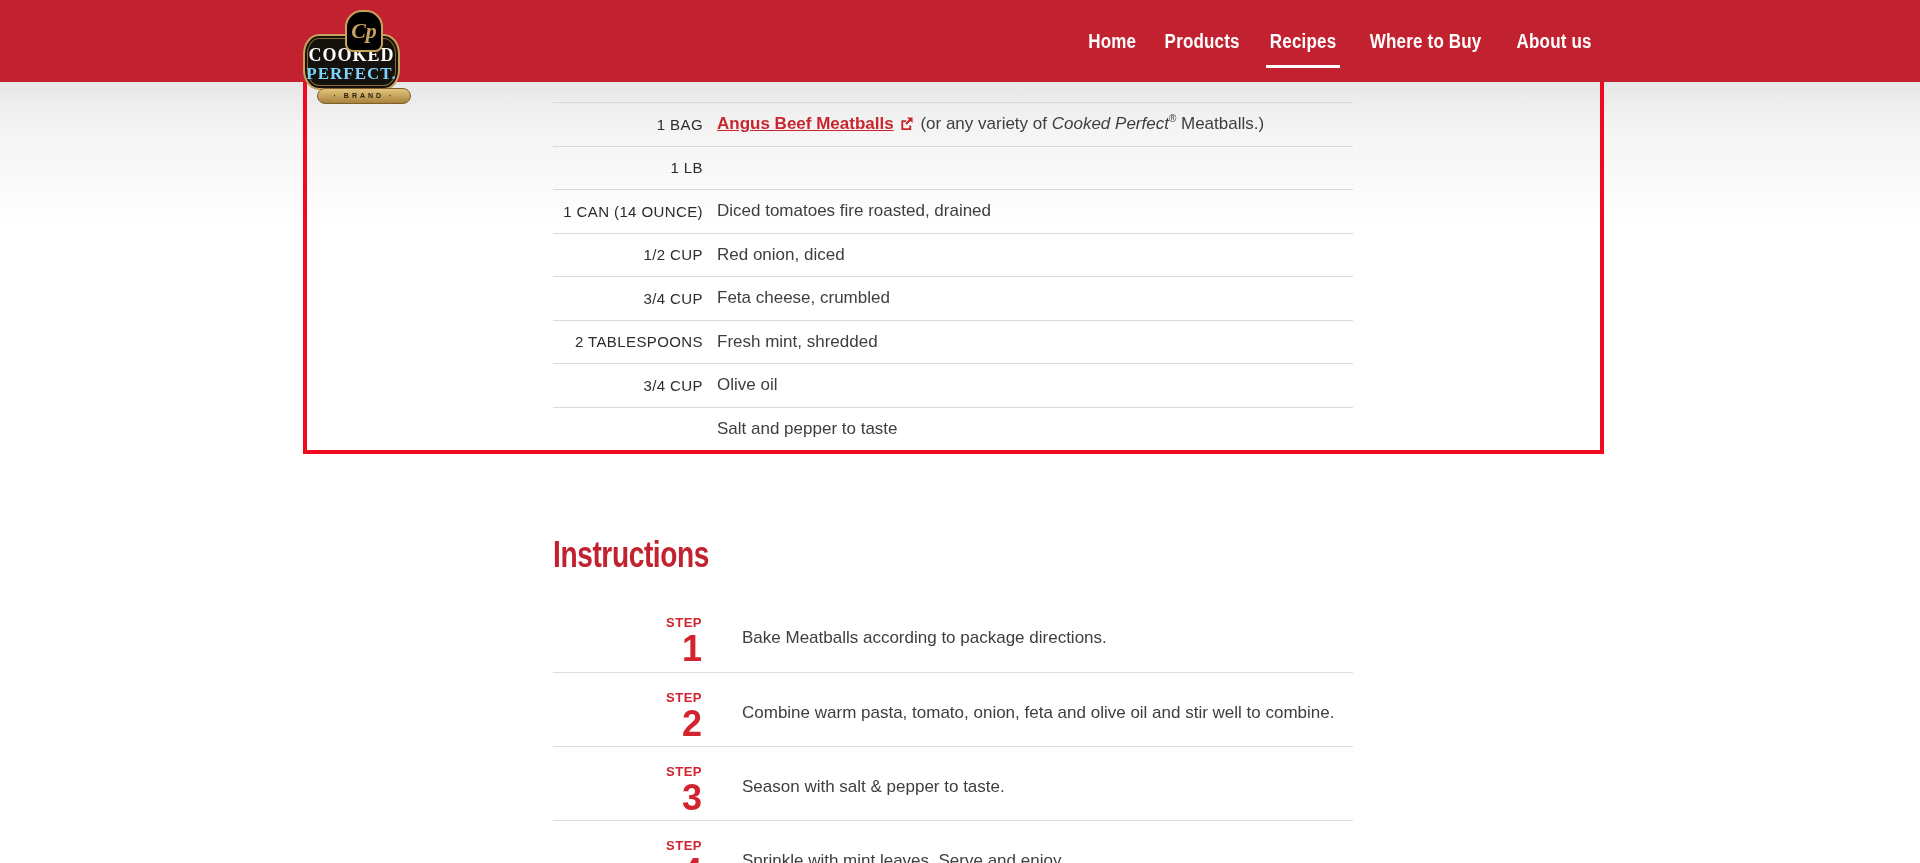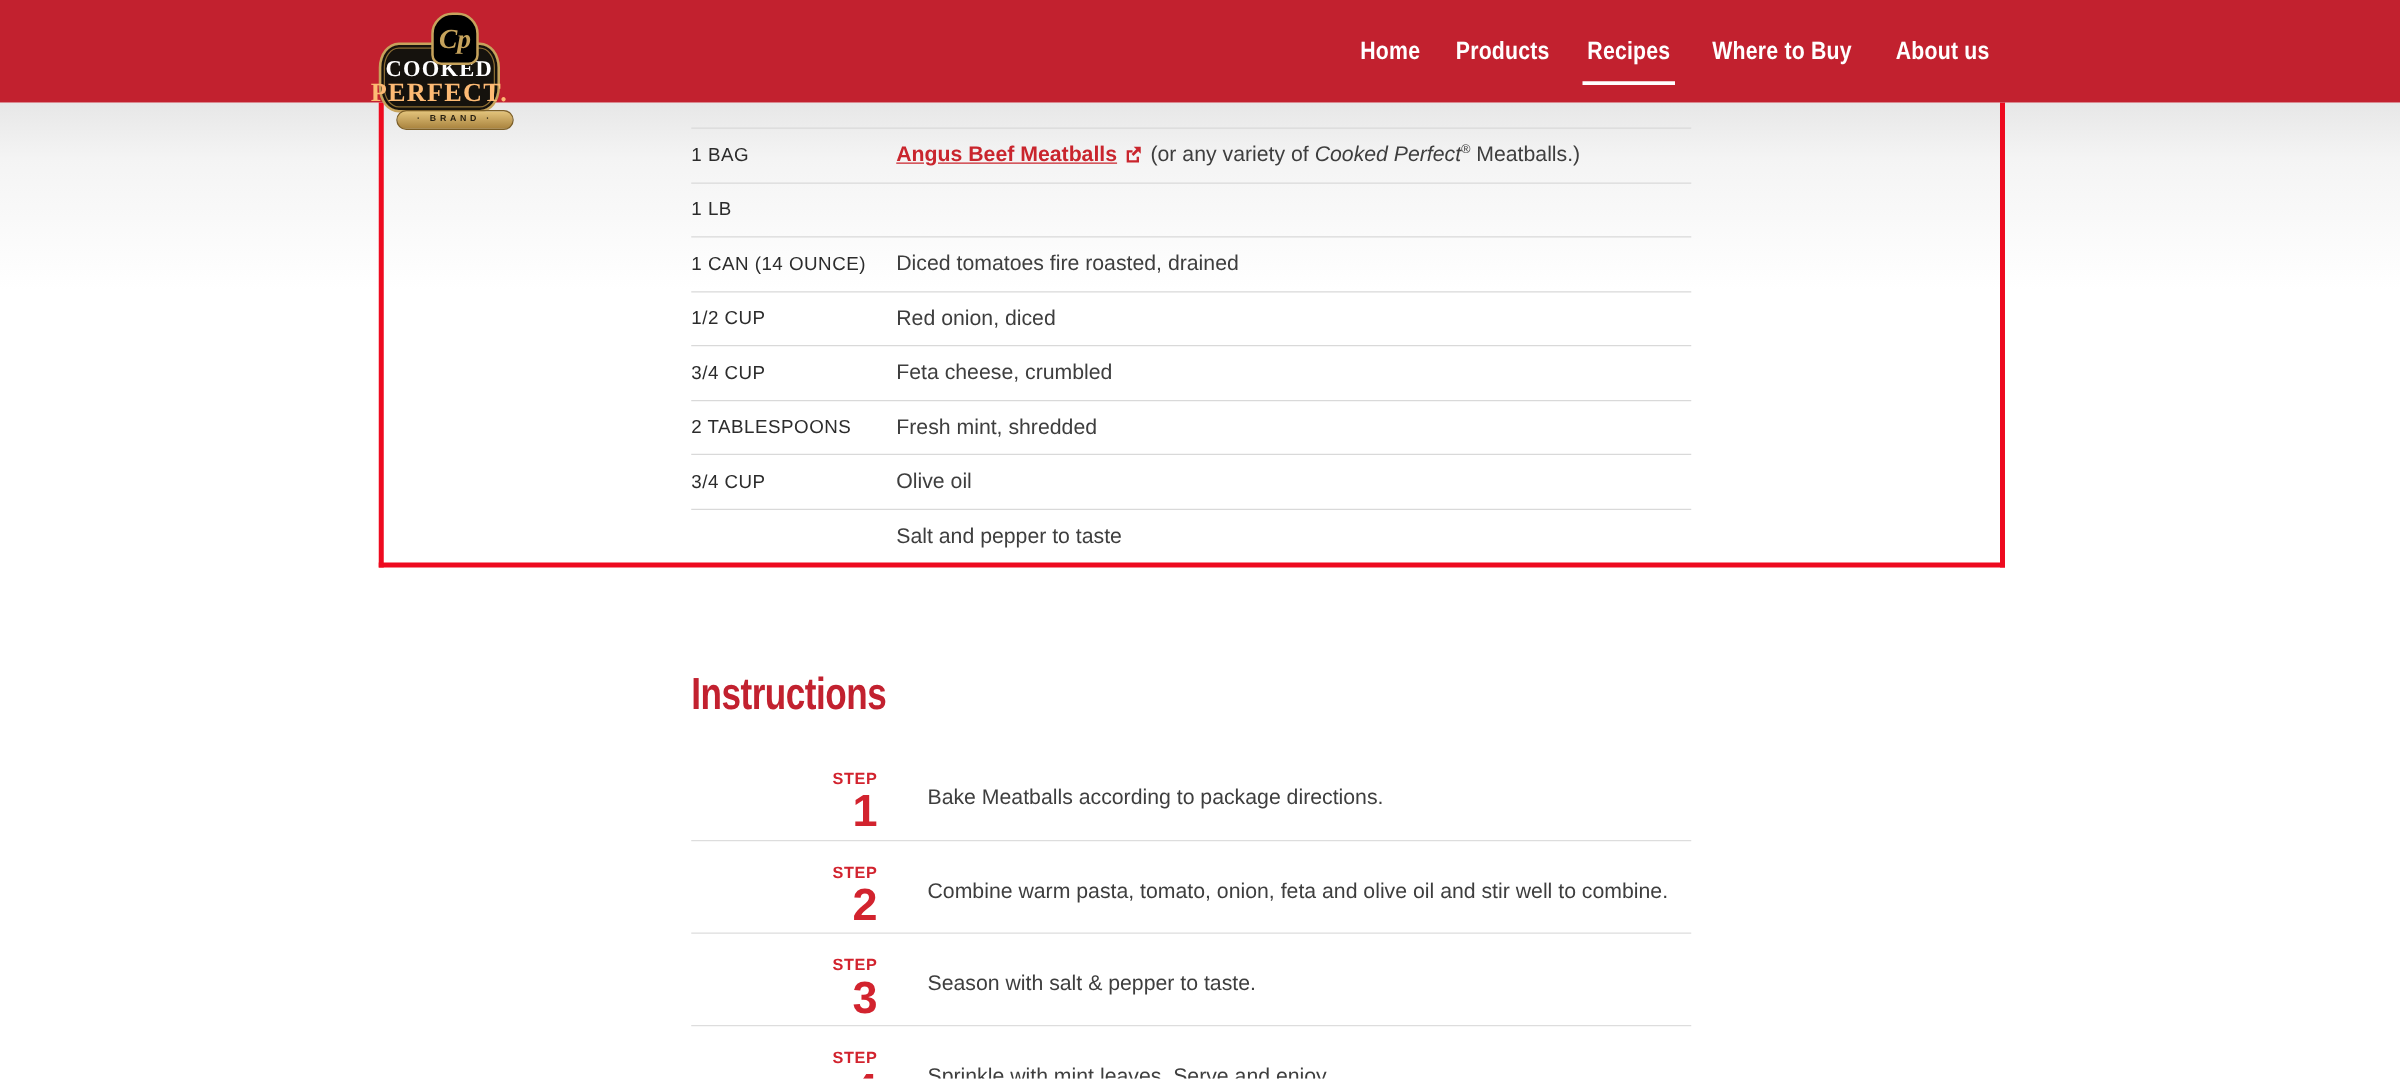--- a/index.html
+++ b/index.html
@@ -25,28 +25,28 @@
   .nav-item.active::after{content:"";position:absolute;left:2px;right:2px;bottom:-15px;height:3px;background:#fff;}
 
   
   .grad{position:absolute;left:0;top:82px;width:1920px;height:170px;background:linear-gradient(180deg,#e7e7e7 0,#f4f4f4 45px,#ffffff 150px);z-index:1;}
 
   
   .logo{position:absolute;left:303px;top:10px;width:122px;height:94px;z-index:9;cursor:pointer;}
   .logo .monogram{position:absolute;left:50%;top:0;transform:translateX(-50%);width:38px;height:42px;background:#000000;border:2px solid var(--gold);border-radius:17px 17px 8px 8px;color:var(--gold);font-family:"Liberation Serif",serif;font-style:italic;font-weight:bold;font-size:22px;text-align:center;line-height:38px;}
   .logo .shield{position:absolute;left:0;top:24px;width:97px;height:56px;background:#15120d;border:2px solid var(--gold);border-radius:16px/20px;box-shadow:inset 0 0 0 2px #15120d, inset 0 0 0 3px #8a6c33;display:flex;flex-direction:column;align-items:center;justify-content:center;padding-top:4px;}
   .logo .l1{color:#fff;font-family:"Liberation Serif",serif;font-weight:bold;font-size:18px;letter-spacing:1px;line-height:19px;}
-  .logo .l2{color:#fdba74;font-family:"Liberation Serif",serif;font-weight:bold;font-size:21px;letter-spacing:1px;line-height:18px;}
+  .logo .l2{color:#7dd3fc;font-family:"Liberation Serif",serif;font-weight:bold;font-size:17px;letter-spacing:1px;line-height:18px;}
   .logo .ribbon{position:absolute;left:14px;bottom:0;width:94px;height:16px;background:linear-gradient(180deg,#e3c47c,#a9833e);border:1px solid #7c5f28;border-radius:8px;color:#241d10;font-size:7px;font-weight:bold;letter-spacing:3px;text-align:center;line-height:14px;}
 
   
   .ing-box{position:absolute;left:303px;top:82px;width:1301px;height:372px;border-left:4px solid var(--border-red);border-right:4px solid var(--border-red);border-bottom:4px solid var(--border-red);background:transparent;z-index:2;}
   .ing-table{position:absolute;left:553px;top:102px;width:800px;z-index:3;}
   .ing-row{display:flex;align-items:center;height:43.5px;border-top:1px solid var(--divider);}
-  .ing-qty{width:150px;font-size:15px;letter-spacing:.4px;color:var(--qty);white-space:nowrap;}
+  .ing-qty{width:150px;text-align:right;font-size:15px;letter-spacing:.4px;color:var(--qty);white-space:nowrap;}
   .ing-item{margin-left:14px;flex:1;font-size:17px;color:var(--text);white-space:nowrap;}
   .ing-item a{color:var(--link-red);font-weight:bold;text-decoration:underline;cursor:pointer;}
   .ing-item .ext{display:inline-block;vertical-align:-2px;margin:0 2px 0 5px;}
   .ing-item i{font-style:italic;}
   .ing-item sup{font-size:10px;vertical-align:super;line-height:0;}
 
   
   .instructions{position:absolute;left:553px;top:534px;width:800px;z-index:3;}
   .instr-title{color:var(--brand-red);font-size:36px;font-weight:bold;letter-spacing:-.5px;transform:scaleX(.78);transform-origin:left center;white-space:nowrap;}
   .steps{margin-top:22px;}

